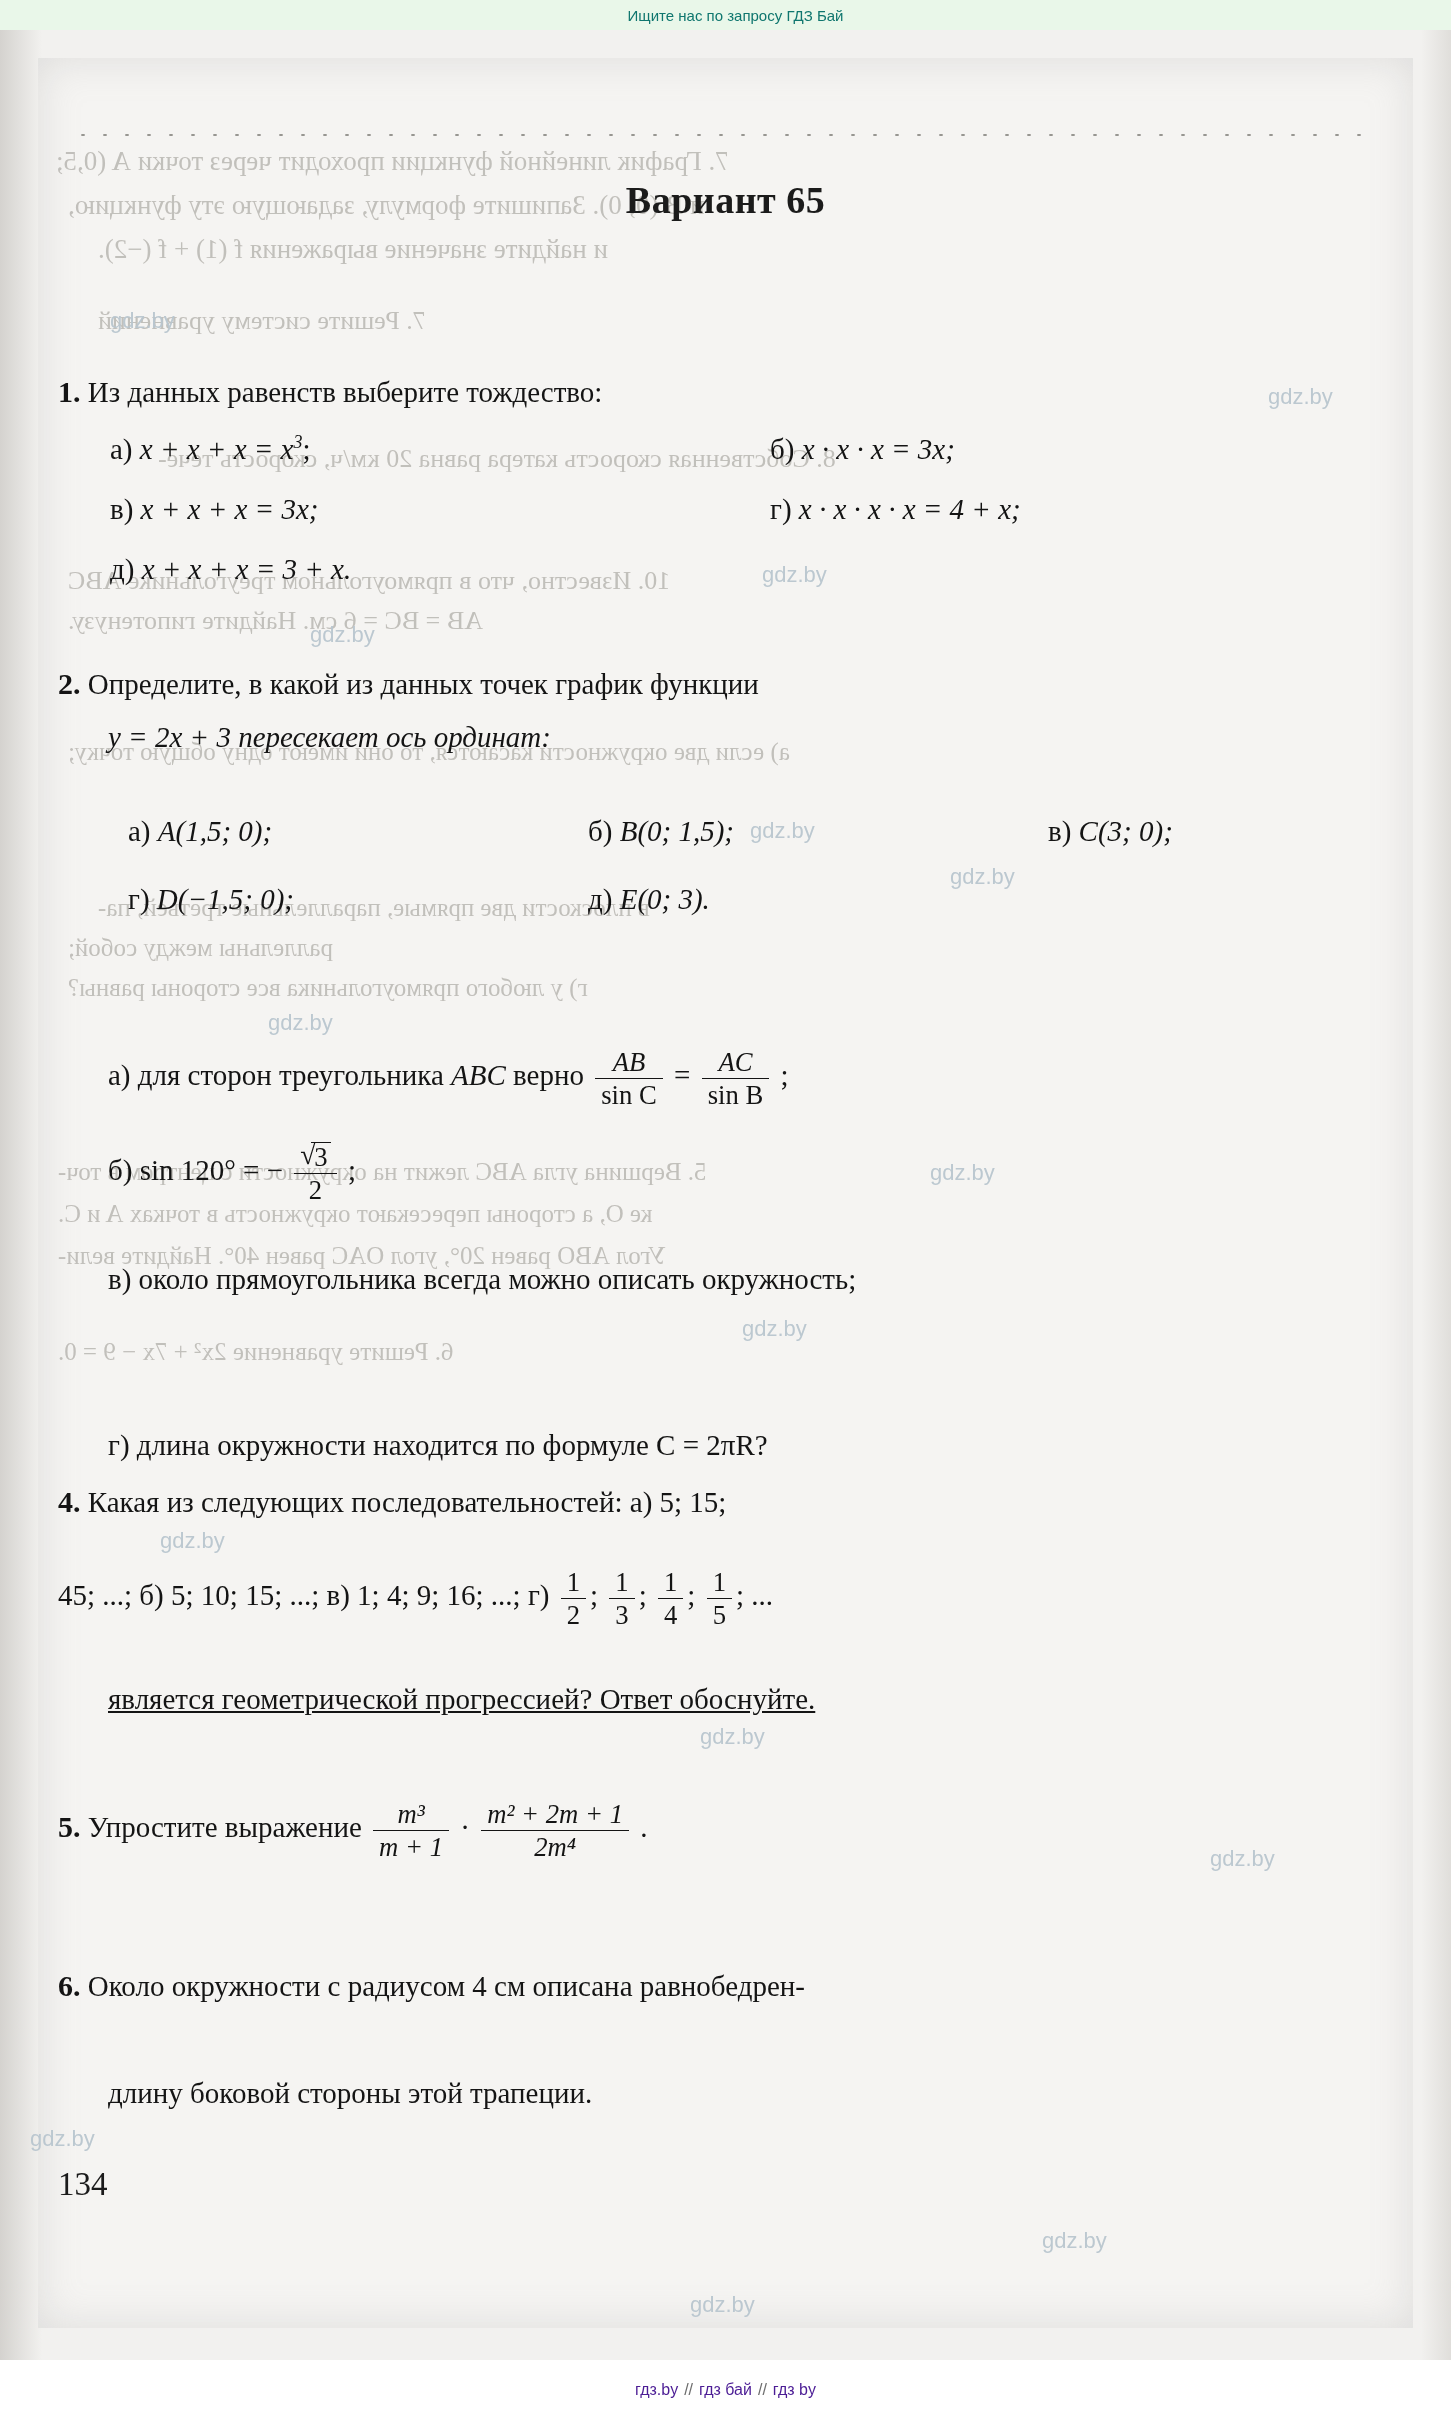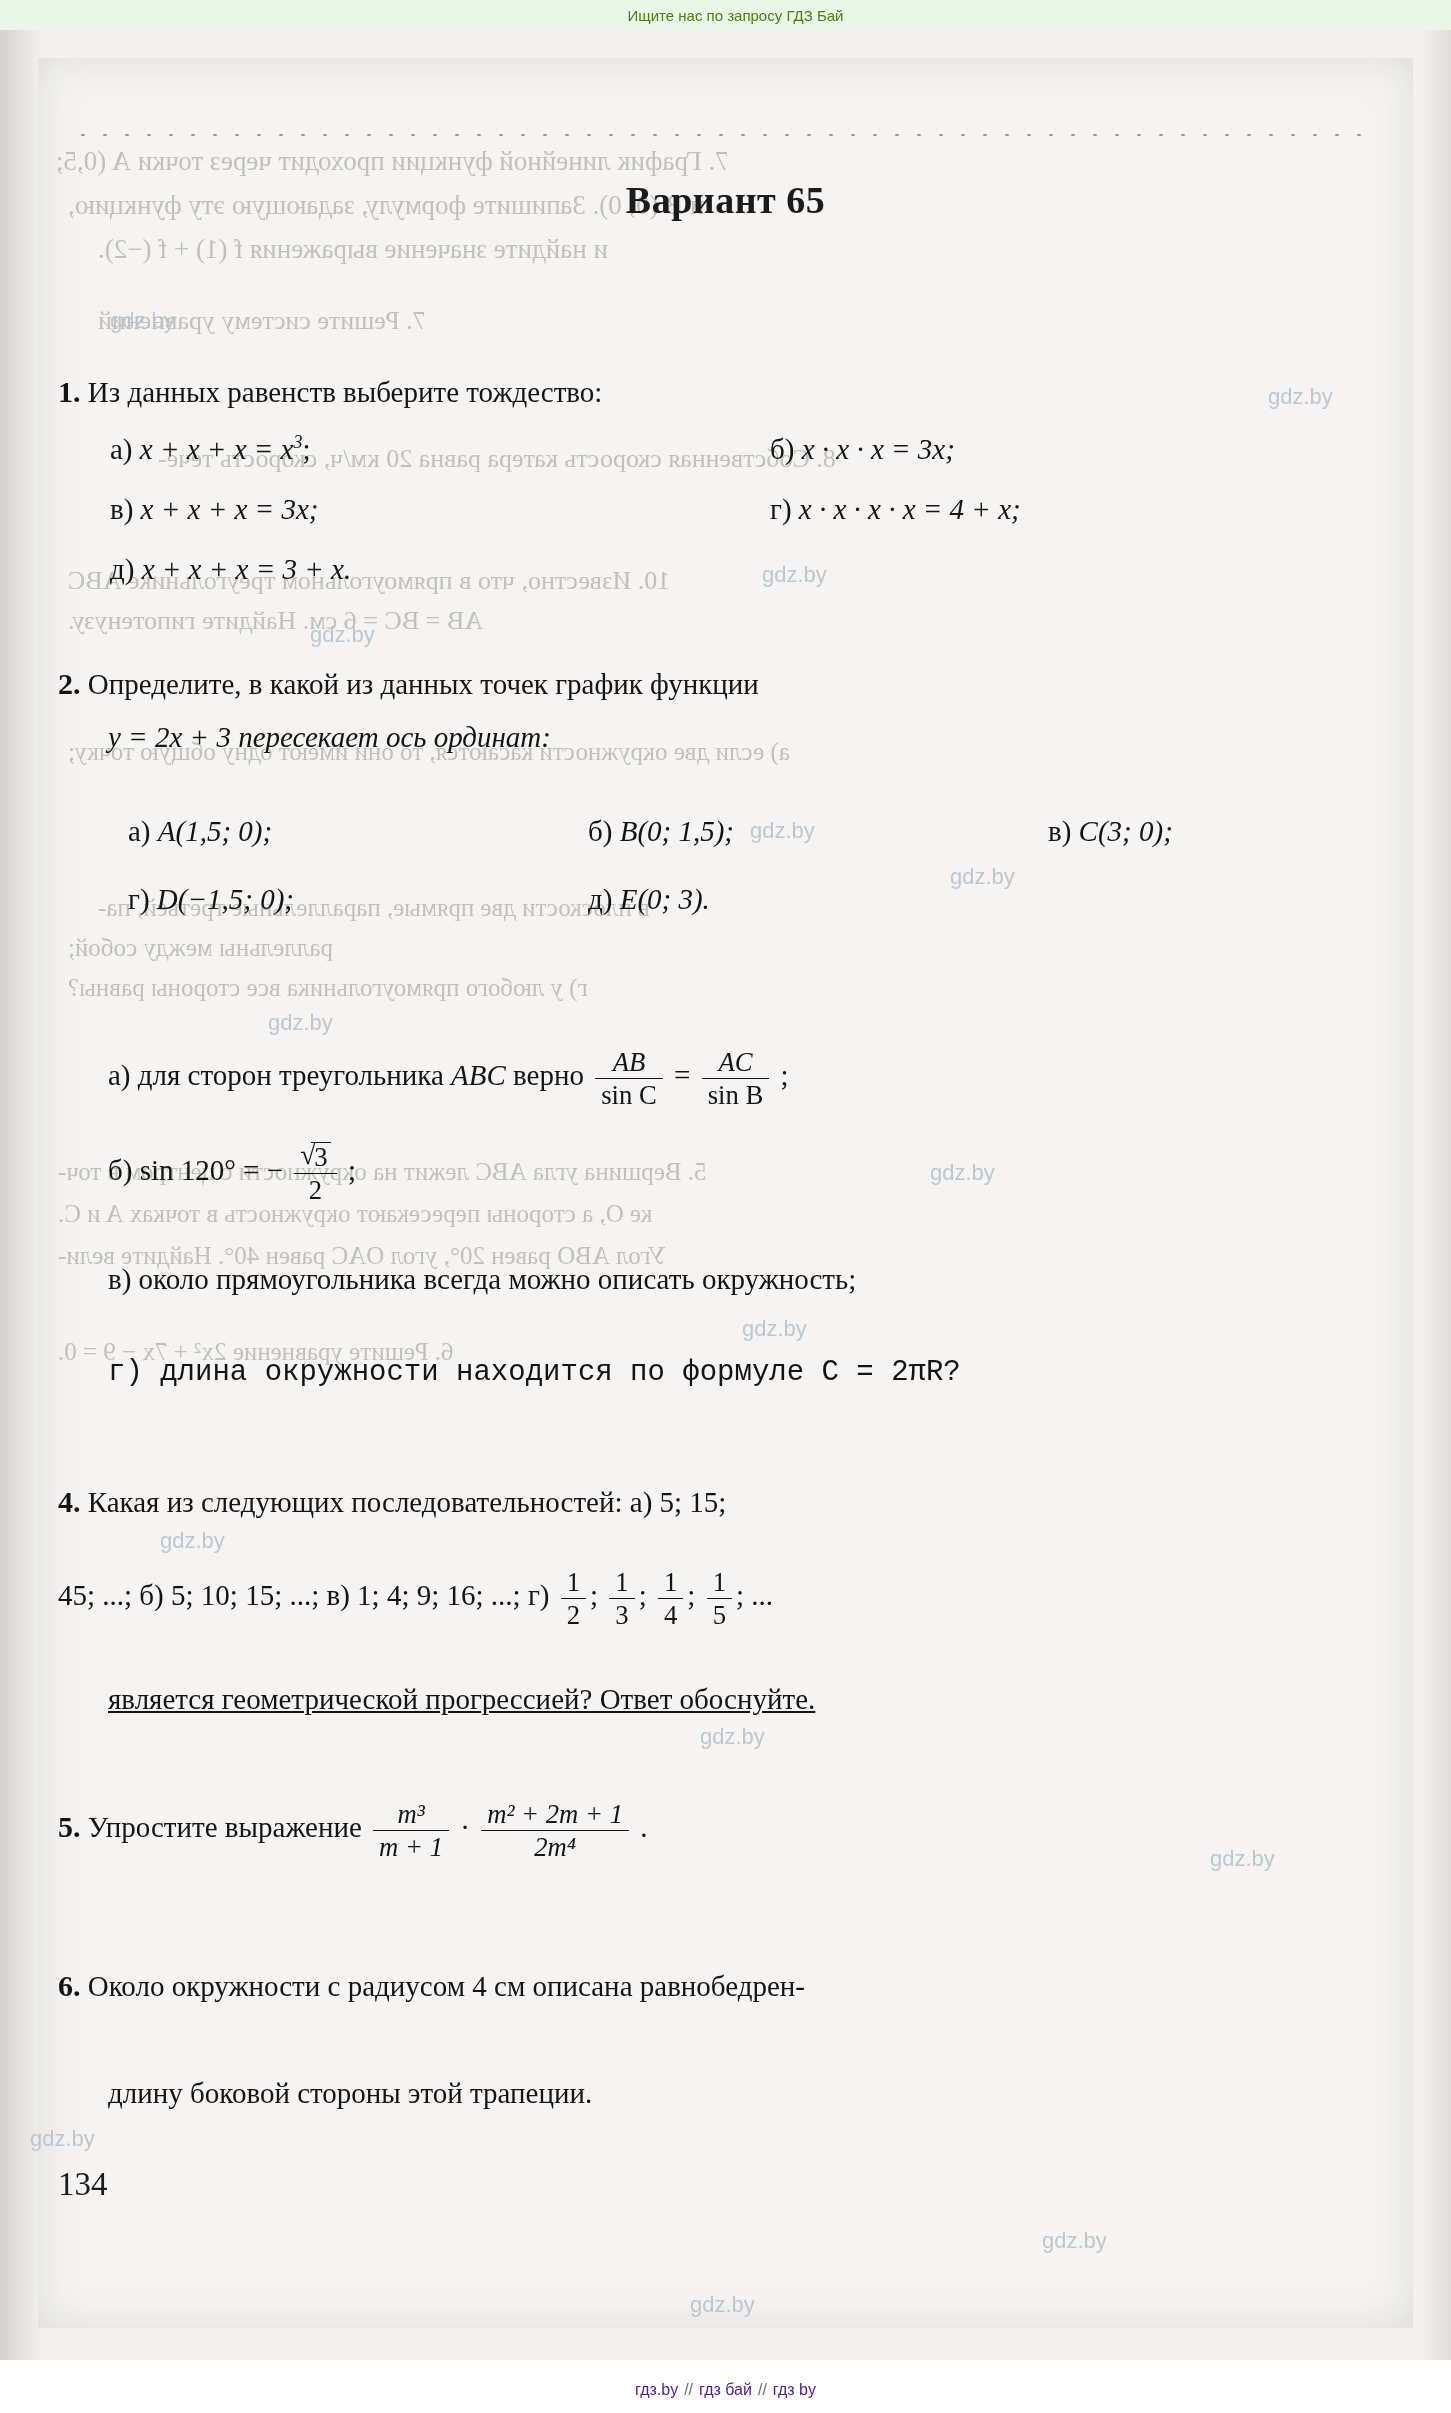--- a/index.html
+++ b/index.html
@@ -20,21 +20,21 @@
     position: absolute;
     top: 0; left: 0;
     width: 1451px;
     height: 30px;
     background: #e9f7e9;
     display: flex;
     align-items: center;
     justify-content: center;
   }
   .top-banner span {
-    color: #4d7c0f;
+    color: #0f766e;
     font-family: "Liberation Sans", sans-serif;
     font-size: 15px;
     margin-left: 20px;
   }
 
   
   .page {
     position: absolute;
     top: 30px; left: 0;
     width: 1451px;
@@ -318,21 +318,21 @@
       <span class="bot">2</span>
     </span>
     <span>;</span>
   </div>
 
   <div class="task" style="top:1228px; left:108px; width:1290px;">
     <span>в)</span>
     <span>около прямоугольника всегда можно описать окружность;</span>
   </div>
 
-  <div class="task" style="top:1322px; left:108px; width:1290px;font-family:Liberation Mono, monospace;">
+  <div class="task" style="top:1394px; left:108px; width:1290px;">
     <span>г)</span>
     <span>длина окружности находится по формуле C = 2πR?</span>
   </div>
 
   <div class="task" style="top:1450px; left:58px; width:1340px;">
     <span class="num">4.</span>
     <span>Какая из следующих последовательностей: а) 5; 15;</span>
   </div>
 
   <div class="task" style="top:1538px; left:58px; width:1340px;">

